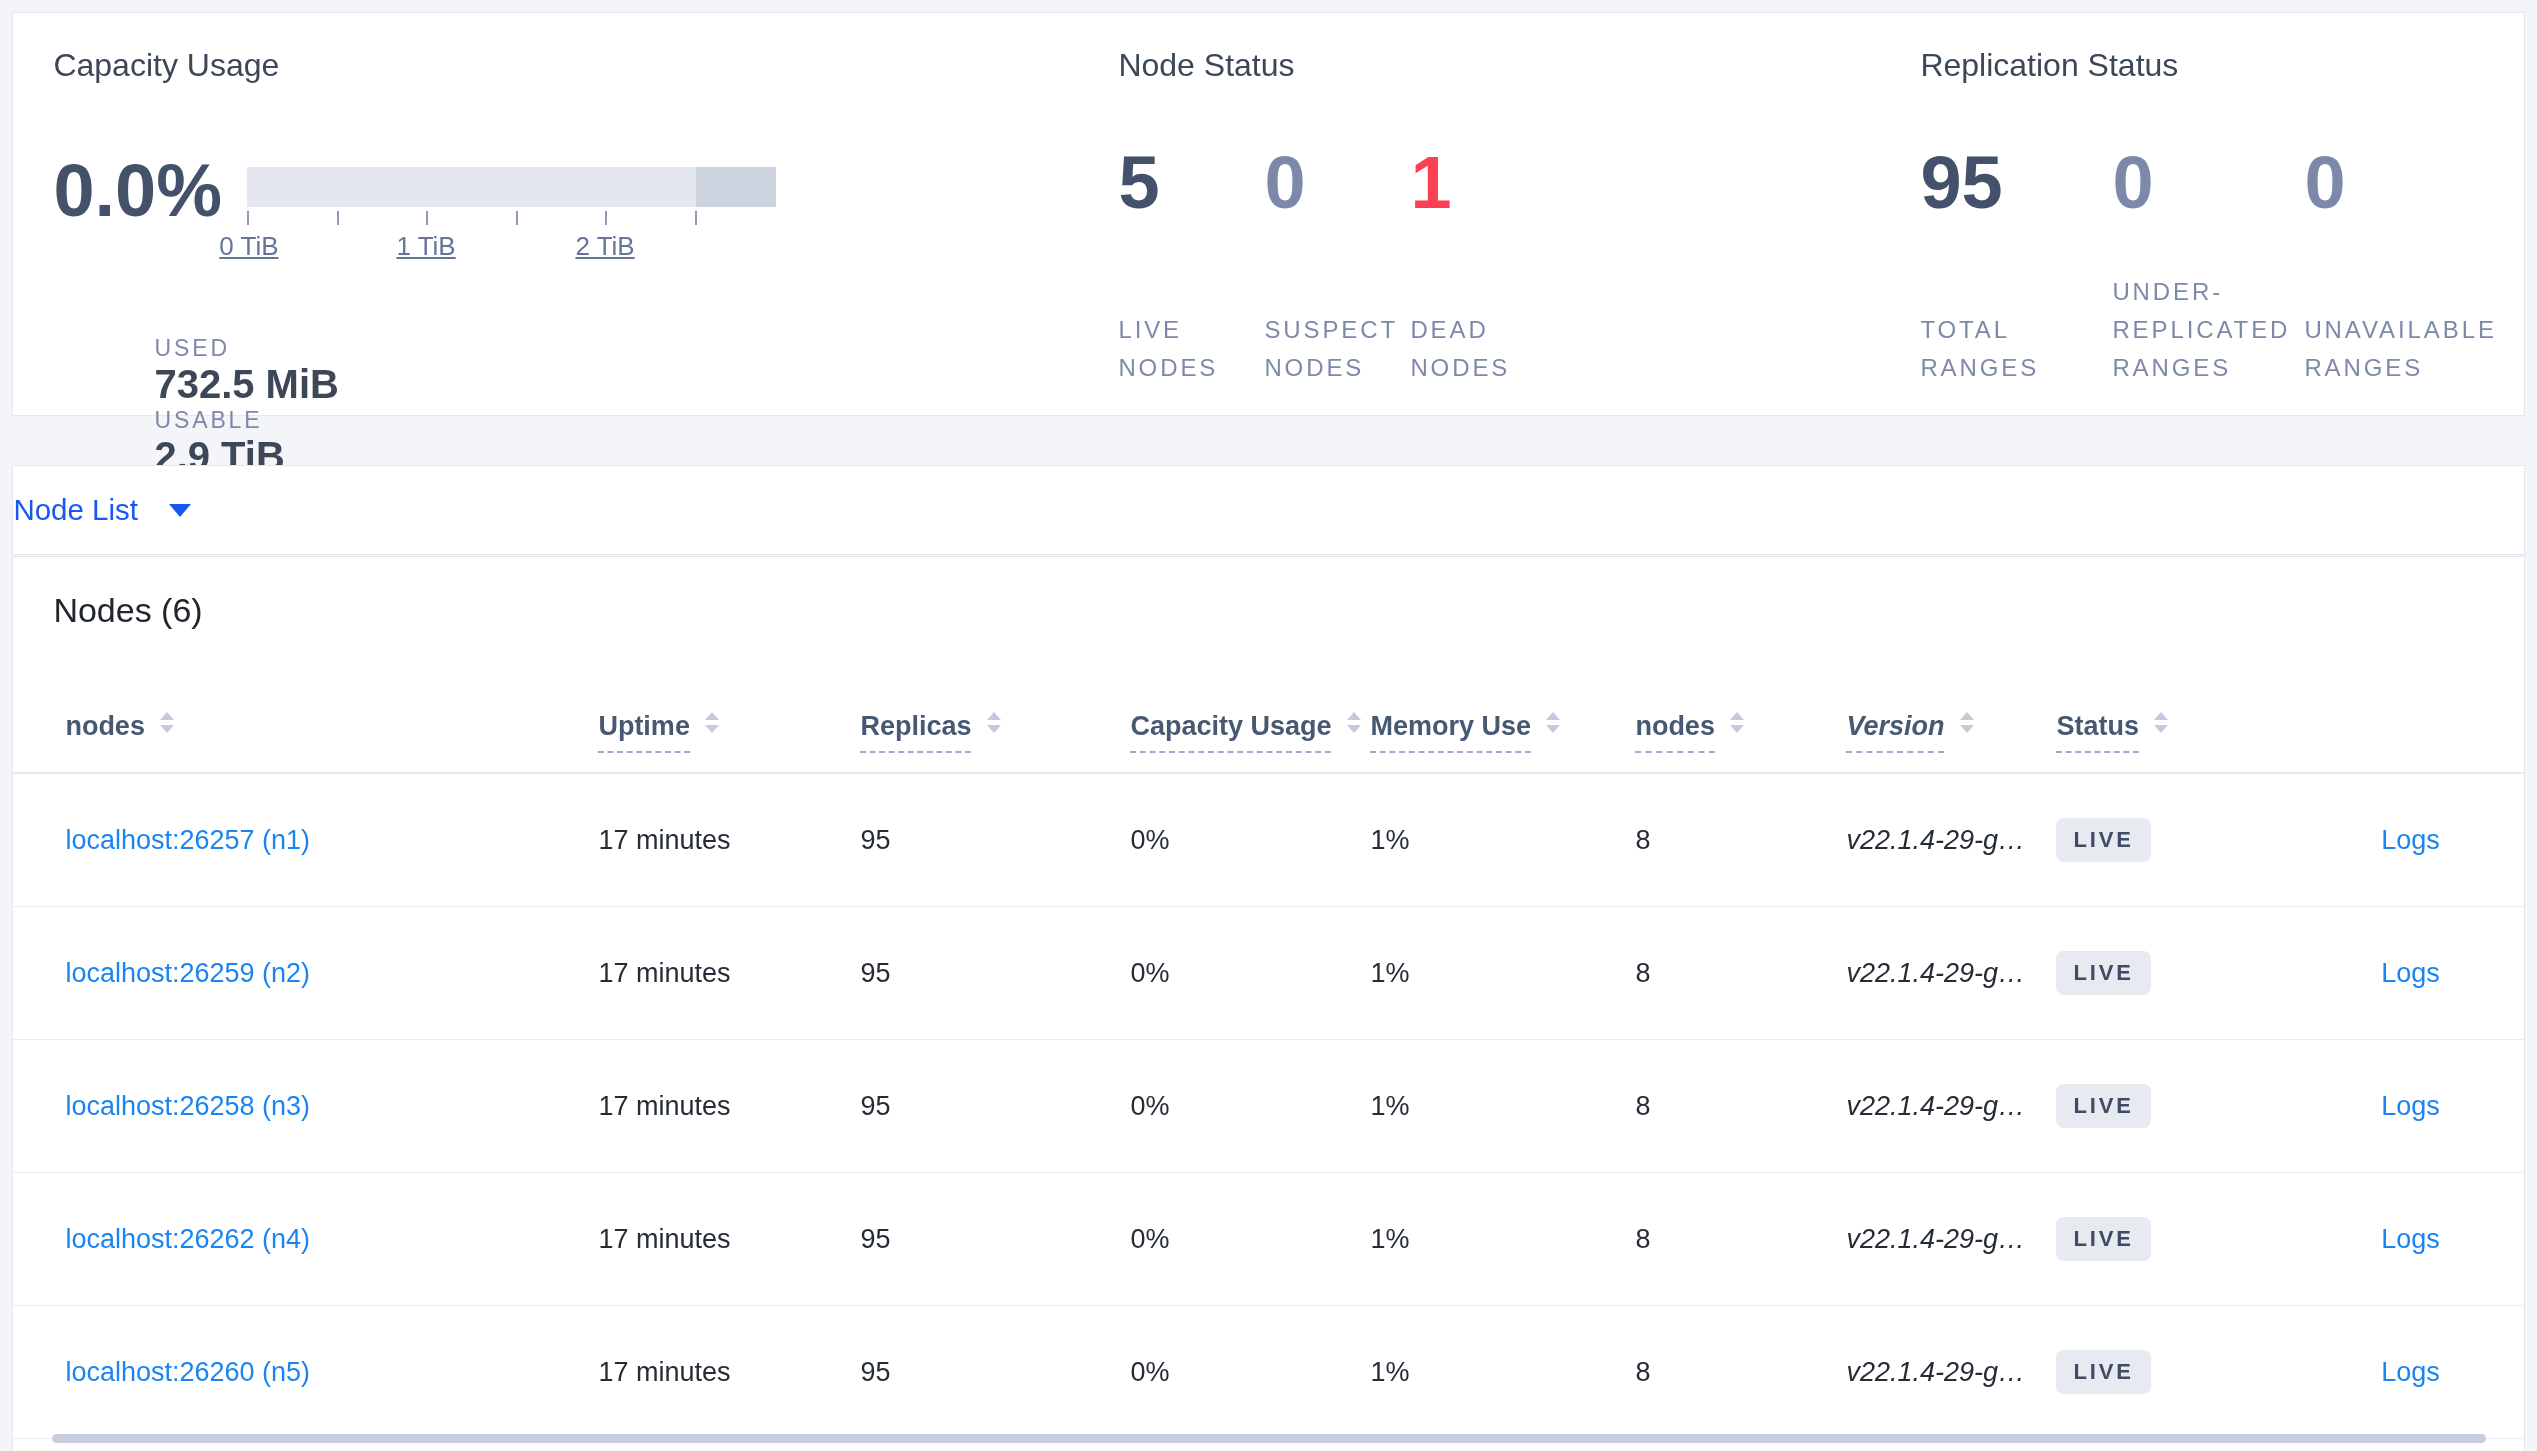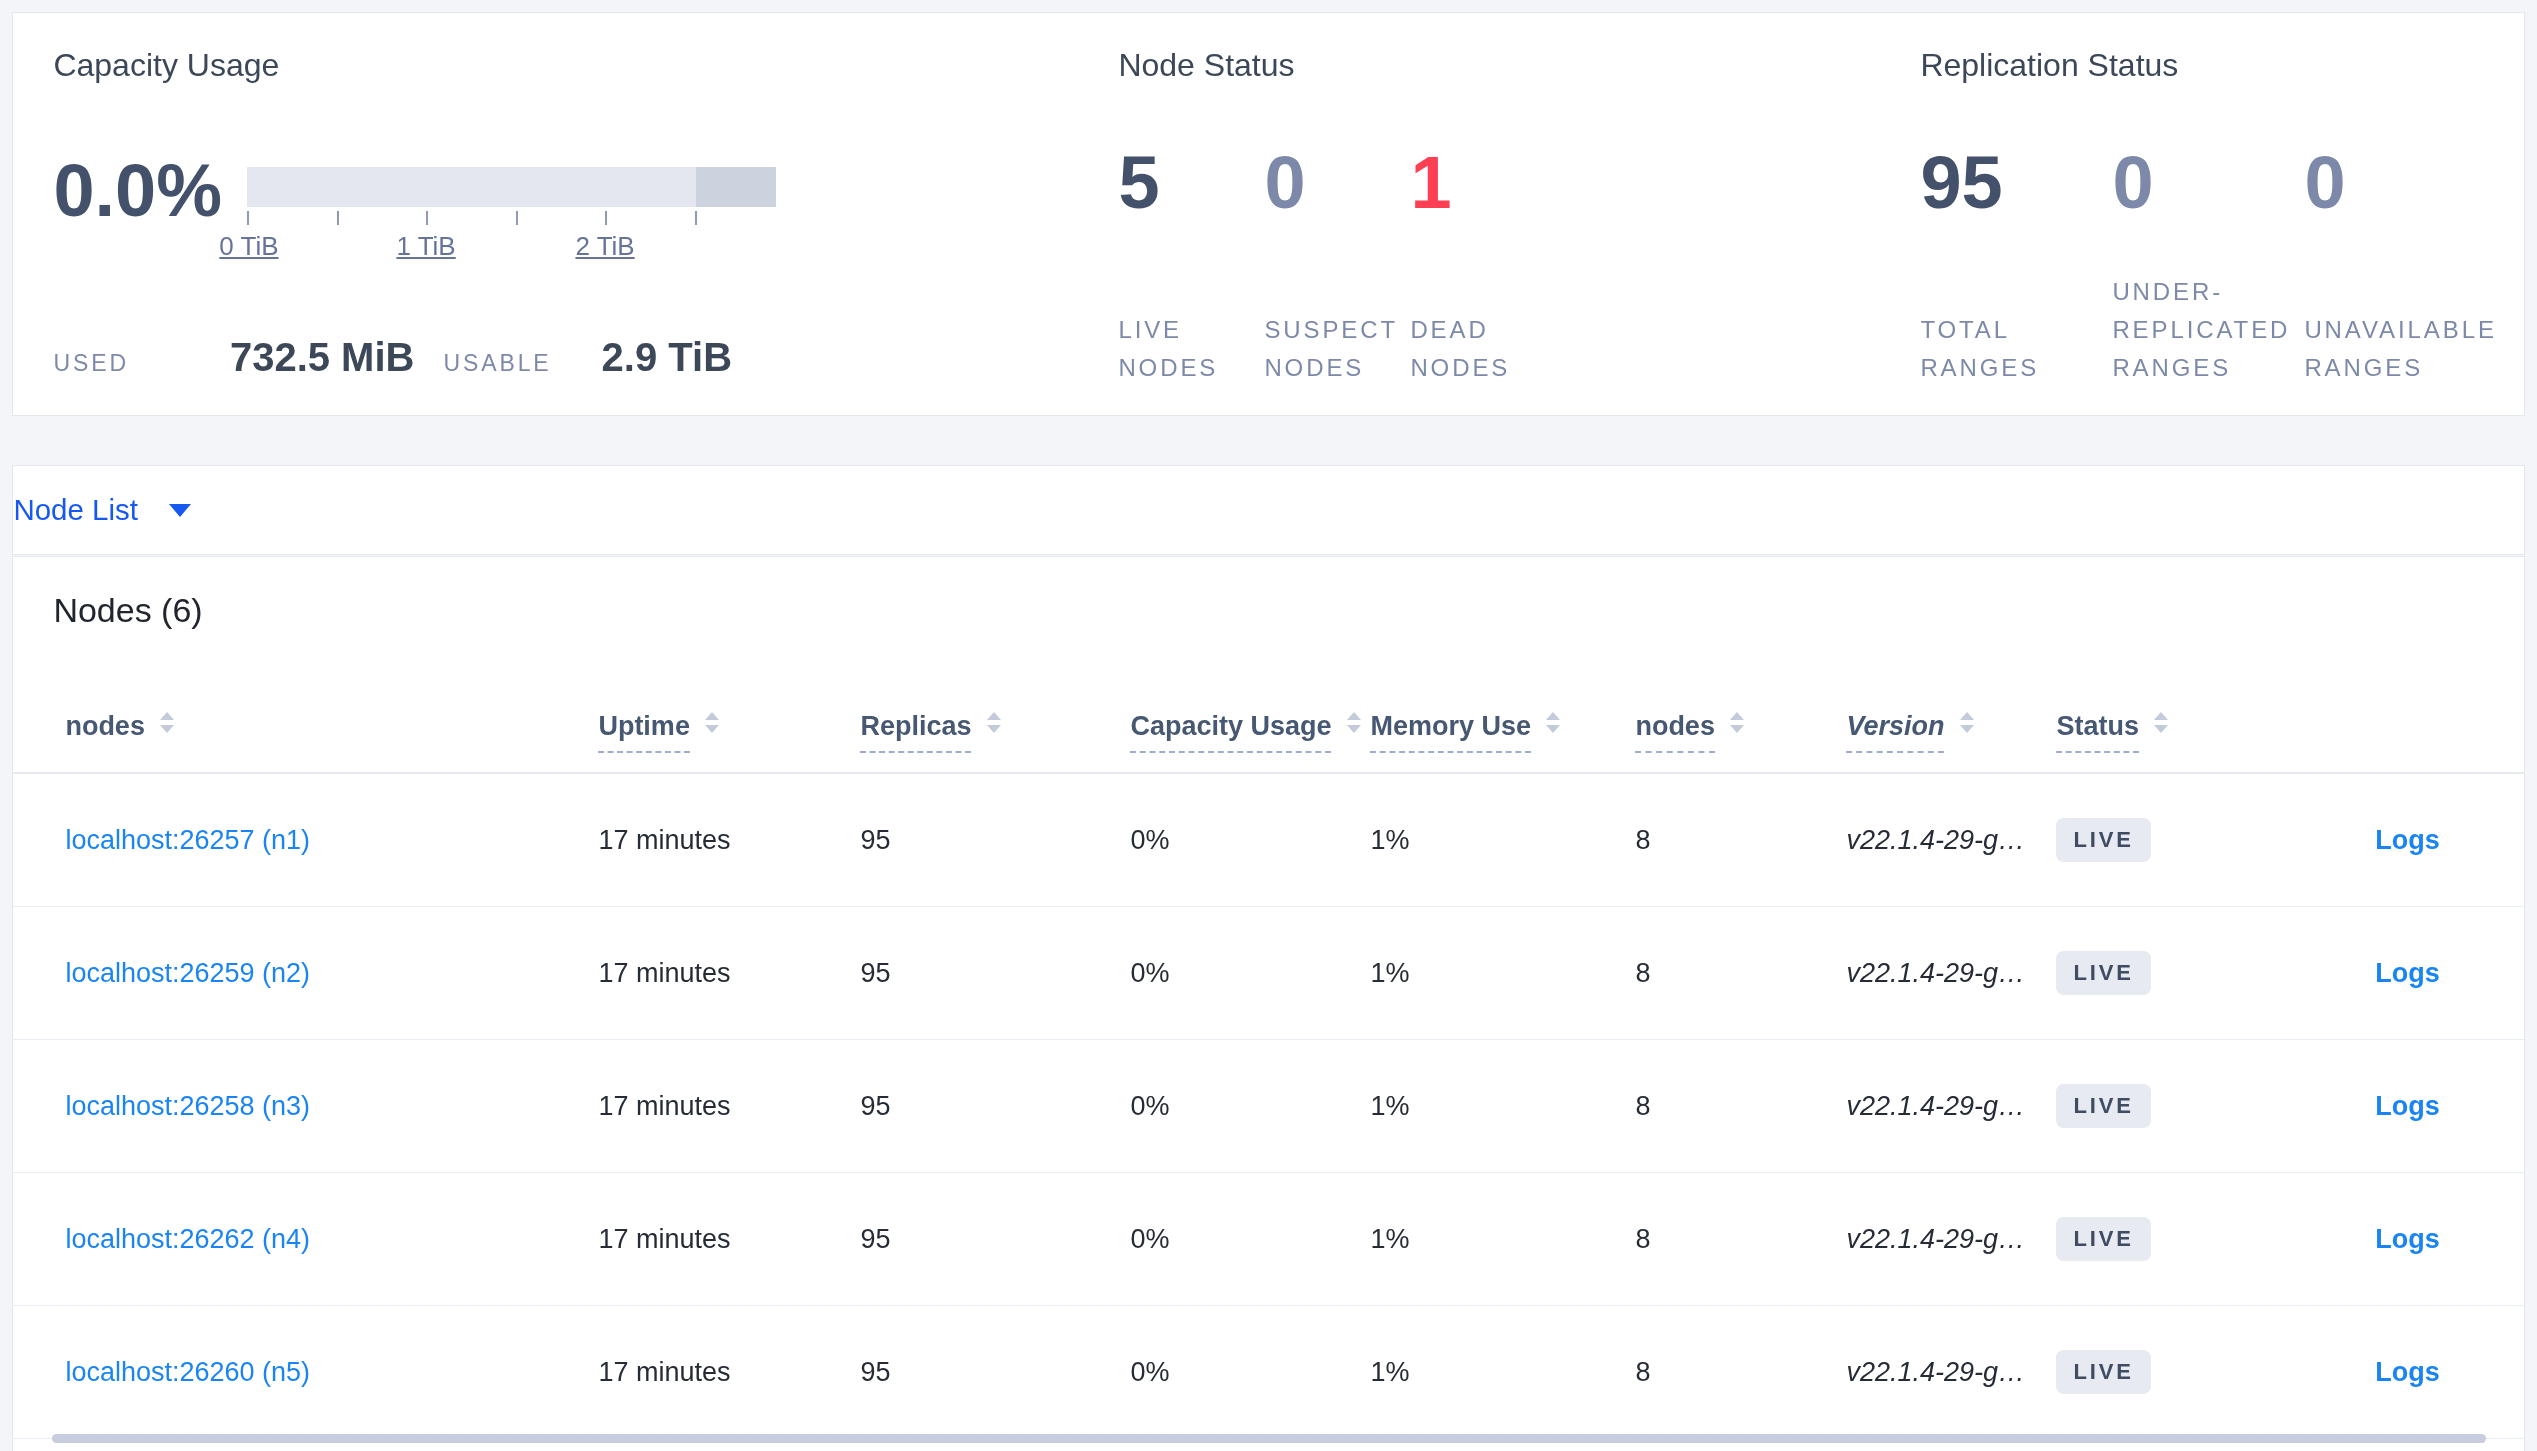--- a/index.html
+++ b/index.html
@@ -41,21 +41,21 @@
   .cap-metric { position: absolute; top: 141px; left: 0; display: flex; }
   .cap-percent { font-size: 74px; font-weight: 700; line-height: 74px; color: #44516a; }
   .cap-chart { margin-left: 25px; padding-top: 12.4px; }
   .cap-bar { position: relative; width: 529px; height: 40px; background: #e4e7ef; }
   .cap-bar-dark { position: absolute; right: 0; top: 0; width: 80px; height: 40px; background: #ccd2de; }
   .cap-ticks { position: relative; width: 529px; height: 15.2px; margin-top: 3.8px; }
   .tick { position: absolute; top: 0; width: 1.9px; height: 14.3px; background: #8e9bb3; }
   .cap-ticklabels { position: relative; width: 529px; height: 32px; margin-top: 4.8px; font-size: 26px; color: #66749a; }
   .ticklabel { position: absolute; transform: translateX(-50%); white-space: nowrap; text-decoration: underline; }
 
-  .cap-footer { position: absolute; top: 322px; left: 0; display: flex; align-items: baseline; white-space: nowrap; }
+  .cap-footer { position: absolute; top: 322px; left: 0; display: flex; align-items: baseline; white-space: nowrap; flex-direction: column; }
   .cap-small-label { font-size: 23px; letter-spacing: 2.9px; color: #7d89a8; }
   .cap-big-value { font-size: 40px; font-weight: 700; color: #3c4858; }
   .cap-footer .v1 { margin-left: 101px; }
   .cap-footer .u2 { margin-left: 29px; }
   .cap-footer .v2 { margin-left: 50px; }
 
   
   .selector-label { font-size: 29.5px; font-weight: 500; color: #1759f0; cursor: pointer; }
   .caret-down { margin-left: 30.5px; width: 0; height: 0;
     border-left: 11.4px solid transparent; border-right: 11.4px solid transparent;
@@ -79,21 +79,21 @@
         border-bottom: 1.9px solid #e9ecf2; font-size: 27px; color: #262c36; }
 
   .col-nodes    { width: 533px; }
   .col-uptime   { width: 262px; }
   .col-replicas { width: 270px; }
   .col-capacity { width: 240px; }
   .col-memory   { width: 265px; }
   .col-vcpus    { width: 211px; }
   .col-version  { width: 210px; font-style: italic; }
   .col-status   { width: 203px; }
-  .col-logs     { flex: 1; text-align: right; padding-right: 84px; font-weight: bold; }
+  .col-logs     { flex: 1; text-align: right; padding-right: 84px; }
 
   .node-link, .logs-link { color: #1a85f2; cursor: pointer; text-decoration: none; }
   .badge-live { display: inline-block; background: #e7eaf1; color: #3f4c63; font-size: 22px; font-weight: 700;
                 letter-spacing: 2.9px; padding: 11.4px 17px; border-radius: 7.6px; line-height: 1; }
 
   .hscrollbar { position: absolute; top: 1434px; left: 52px; right: 52px; height: 8.6px;
                 background: #c7cdde; border-radius: 4.8px; z-index: 4; }
 </style>
 </head>
 <body>

